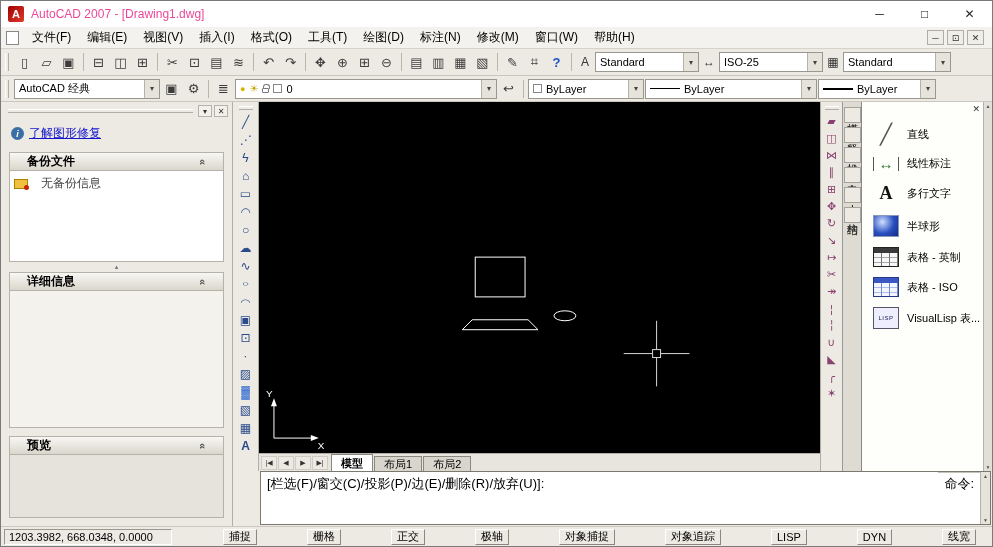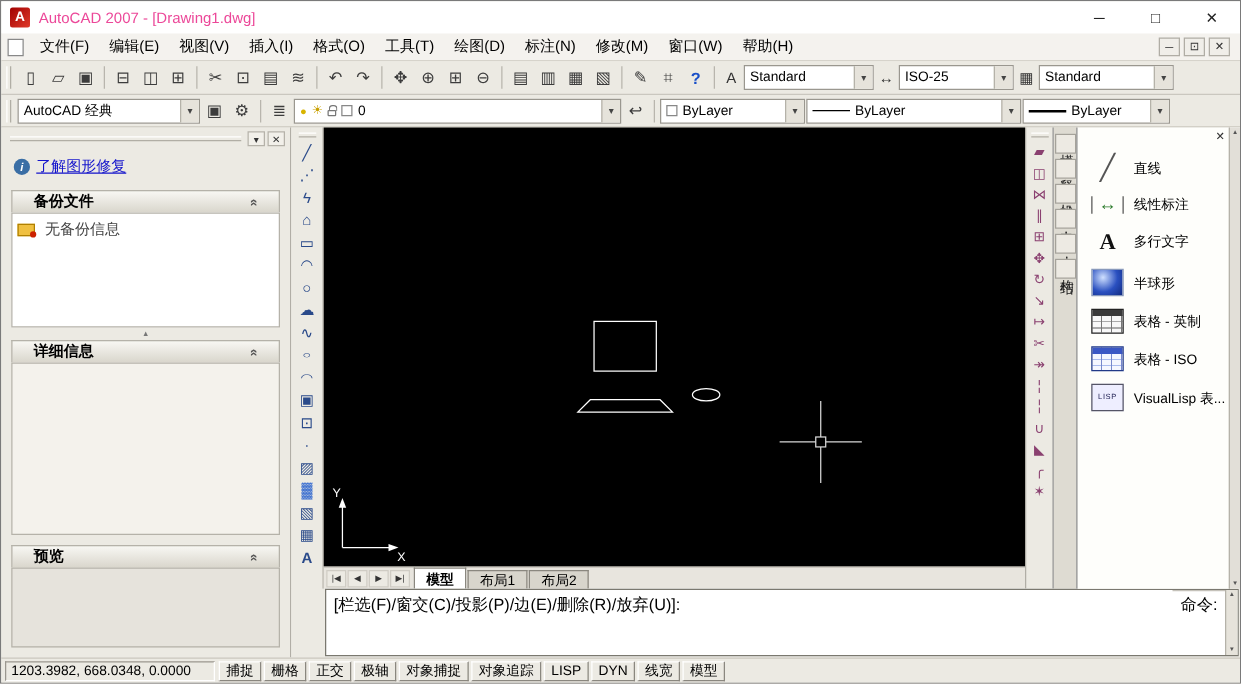--- a/index.html
+++ b/index.html
@@ -52,21 +52,21 @@
   .panel-top{height:14px;display:flex;align-items:center;margin:2px -4px 2px -4px;flex:0 0 auto;}
   .panel-grip{flex:1;height:4px;border-top:1px solid #fff;border-bottom:1px solid #b1aea5;margin:0 3px;}
   .panel-btn{width:14px;height:12px;font-size:8px;display:flex;align-items:center;justify-content:center;color:#333;border:1px solid #b5b2a9;background:#f2f0ea;margin-left:2px;}
   .help-link-row{display:flex;align-items:center;gap:5px;margin:5px 0 10px 2px;flex:0 0 auto;}
   .info-icon{width:13px;height:13px;border-radius:50%;background:#3a6ea5;color:#fff;font-size:9px;font-style:italic;font-weight:bold;display:flex;align-items:center;justify-content:center;flex:0 0 auto;}
   .help-link{color:#1414cc;text-decoration:underline;}
   .section-header{height:18px;display:flex;align-items:center;background:linear-gradient(#f8f7f3,#d9d6cc);border:1px solid #b5b2a9;border-bottom:none;padding:0 17px;font-weight:bold;flex:0 0 auto;}
   .chevron{margin-left:auto;transform:rotate(90deg);font-size:11px;color:#555;}
   .section-box{background:#fff;border:1px solid #b5b2a9;flex:0 0 auto;}
   .box-backup{height:92px;padding:4px;}
-  .backup-item{display:flex;align-items:center;gap:8px;color:#444;}
+  .backup-item{display:flex;align-items:center;gap:13px;color:#444;}
   .folder-icon{width:14px;height:10px;background:#f0c040;border:1px solid #b08000;position:relative;flex:0 0 auto;}
   .folder-icon::after{content:"";position:absolute;right:-2px;bottom:-2px;width:5px;height:5px;border-radius:50%;background:#cc2200;}
   .splitter{height:10px;display:flex;align-items:center;justify-content:center;color:#777;font-size:7px;flex:0 0 auto;}
   .box-details{flex:1 1 auto;background:#f4f2ec;margin-bottom:8px;min-height:40px;}
   .box-preview{height:64px;background:#e6e3dc;margin-bottom:8px;}
 
   
   .draw-tb,.modify-tb{background:#eceae3;display:flex;flex-direction:column;align-items:center;padding-top:2px;flex:0 0 auto;}
   .draw-tb{width:26px;border-right:1px solid #b1aea6;}
   .modify-tb{width:22px;border-left:1px solid #b1aea6;}
@@ -112,21 +112,21 @@
   .cmd-spacer{width:27px;flex:0 0 27px;}
   .cmd-window{flex:1;background:#fff;border:1px solid #7a786f;display:flex;margin-right:1px;min-width:0;}
   .cmd-text{flex:1;display:flex;flex-direction:row;font-size:13px;min-width:0;}
   .cmd-history{flex:1;padding:3px 6px;white-space:nowrap;overflow:hidden;}
   .cmd-input{border-top:1px solid #c5c2ba;padding:2px 6px;height:21px;flex:0 0 auto;}
   .cmd-scroll{width:10px;flex:0 0 10px;background:#e6e3db;border-left:1px solid #b5b2a9;display:flex;flex-direction:column;justify-content:space-between;align-items:center;font-size:5px;color:#555;padding:1px 0;}
 
   
   .statusbar{height:20px;flex:0 0 auto;display:flex;align-items:center;background:#eceae3;border-top:1px solid #cac7bf;padding:0 3px;gap:3px;font-size:11px;}
   .coords{width:168px;flex:0 0 168px;border:1px solid;border-color:#9a978f #ffffff #ffffff #9a978f;padding:1px 4px;height:16px;white-space:nowrap;overflow:hidden;}
-  .status-toggle{border:1px solid;border-color:#ffffff #8a877f #8a877f #ffffff;background:#eceae3;padding:0 5px;height:16px;display:flex;align-items:center;white-space:nowrap;}
+  .status-toggle{border:1px solid;border-color:#ffffff #8a877f #8a877f #ffffff;background:#eceae3;padding:0 5px;height:16px;display:flex;align-items:center;white-space:nowrap;margin-left:48px;}
 </style>
 </head>
 <body>
 
 <div class="app">
 
   <div class="titlebar">
     <span class="app-icon">A</span>
     <span class="title-text">AutoCAD 2007 - [Drawing1.dwg]</span>
     <div class="win-controls">
@@ -191,21 +191,21 @@
         <span class="tb-icon g-quickcalc">⌗</span>
         <span class="tb-icon g-help">?</span>
       </div>
     <span class="tb-sep"></span>
     <span class="combo-icon">A</span>
     <div class="combo" style="width:104px">
       <span>Standard</span>
       <span class="combo-arrow">▾</span>
     </div>
     <span class="combo-icon">↔</span>
-    <div class="combo" style="width:92px">
+    <div class="combo" style="width:104px">
       <span>ISO-25</span>
       <span class="combo-arrow">▾</span>
     </div>
     <span class="combo-icon">▦</span>
     <div class="combo" style="width:108px">
       <span>Standard</span>
       <span class="combo-arrow">▾</span>
     </div>
   </div>
 

